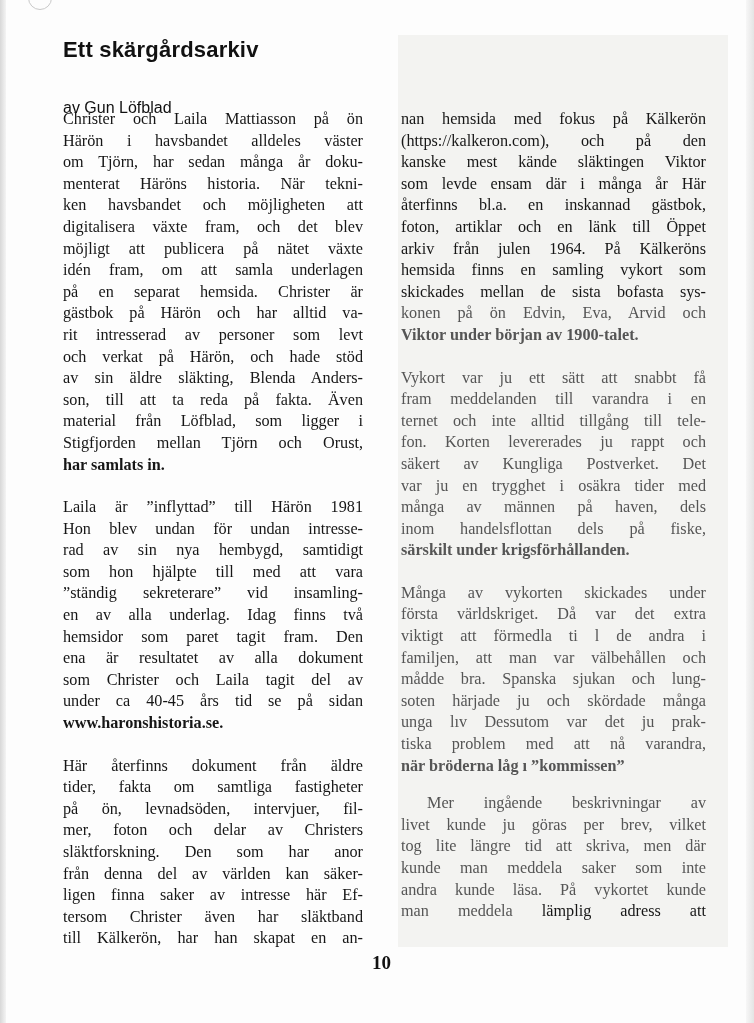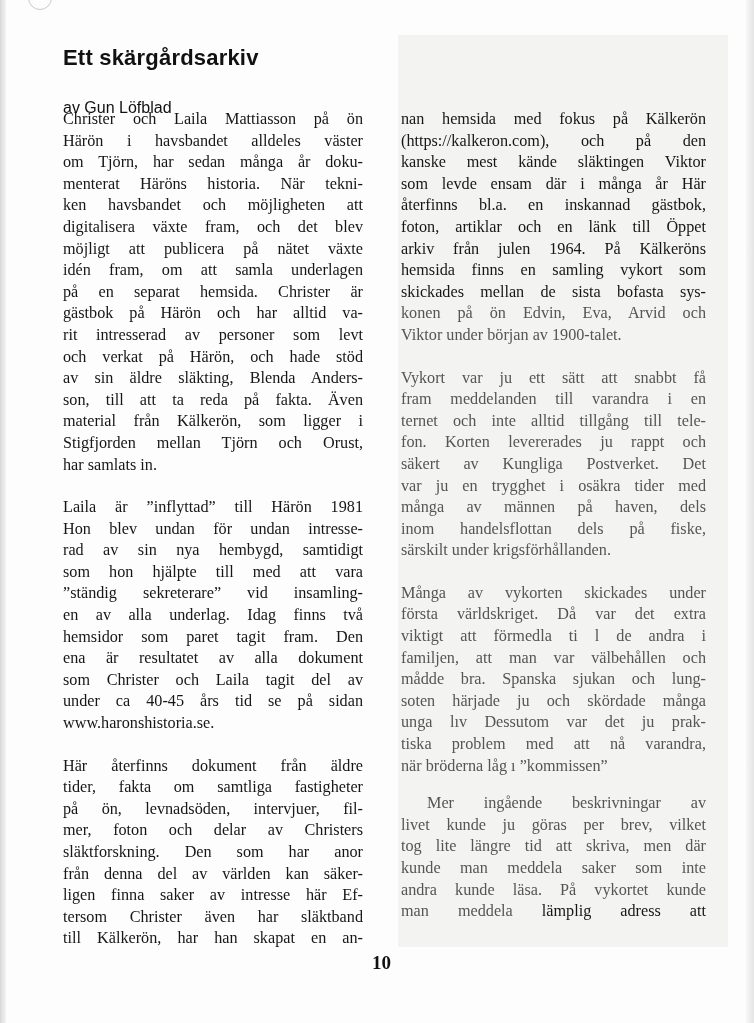--- a/index.html
+++ b/index.html
@@ -19,36 +19,36 @@
   }
   .right-panel {
     position: absolute; left: 398px; top: 35px; width: 330px; height: 912px;
     background: #f3f3f1;
   }
   .edge-right {
     position: absolute; right: 0; top: 0; width: 8px; height: 1023px;
     background: linear-gradient(to right, #f7f7f7, #e4e4e4);
   }
   .title {
-    position: absolute; left: 63px; top: 45px;
+    position: absolute; left: 63px; top: 37px;
     font-family: "Liberation Sans", "DejaVu Sans", sans-serif;
     font-weight: bold; font-size: 22px; color: #111; margin: 0;
     letter-spacing: 0.2px;
   }
   .byline {
     position: absolute; left: 63px; top: 71px;
     font-family: "Liberation Sans", "DejaVu Sans", sans-serif;
     font-size: 16px; color: #111; margin-top: 28px;
   }
   .col { position: absolute; width: 300px; font-size: 16.2px; line-height: 21.6px; }
   .col-left { left: 63px; top: 109px; }
   .col-right { left: 401px; top: 109px; width: 305px; }
   .para { margin: 0 0 21px 0; text-align: justify; text-align-last: auto; }
   .line { display: block; text-align: justify; text-align-last: justify; white-space: nowrap; }
-  .line.last { text-align-last: left; }
+  .line.last { text-align-last: left; font-weight: bold; }
   .faded { color: #555; }
   .page-number {
     position: absolute; left: 372px; top: 952px;
     font-weight: bold; font-size: 19px; color: #111;
   }
 </style>
 </head>
 <body>
 
 <div class="edge-left"></div>
@@ -68,21 +68,21 @@
       <span class="line">ken havsbandet och möjligheten att</span>
       <span class="line">digitalisera växte fram, och det blev</span>
       <span class="line">möjligt att publicera på nätet växte</span>
       <span class="line">idén fram, om att samla underlagen</span>
       <span class="line">på en separat hemsida. Christer är</span>
       <span class="line">gästbok på Härön och har alltid va-</span>
       <span class="line">rit intresserad av personer som levt</span>
       <span class="line">och verkat på Härön, och hade stöd</span>
       <span class="line">av sin äldre släkting, Blenda Anders-</span>
       <span class="line">son, till att ta reda på fakta. Även</span>
-      <span class="line">material från Kälkerön, som ligger i</span>
+      <span class="line">material från Löfblad, som ligger i</span>
       <span class="line">Stigfjorden mellan Tjörn och Orust,</span>
       <span class="line last">har samlats in.</span>
     </p>
   <p class="para">
       <span class="line">Laila är ”inflyttad” till Härön 1981</span>
       <span class="line">Hon blev undan för undan intresse-</span>
       <span class="line">rad av sin nya hembygd, samtidigt</span>
       <span class="line">som hon hjälpte till med att vara</span>
       <span class="line">”ständig sekreterare” vid insamling-</span>
       <span class="line">en av alla underlag. Idag finns två</span>

